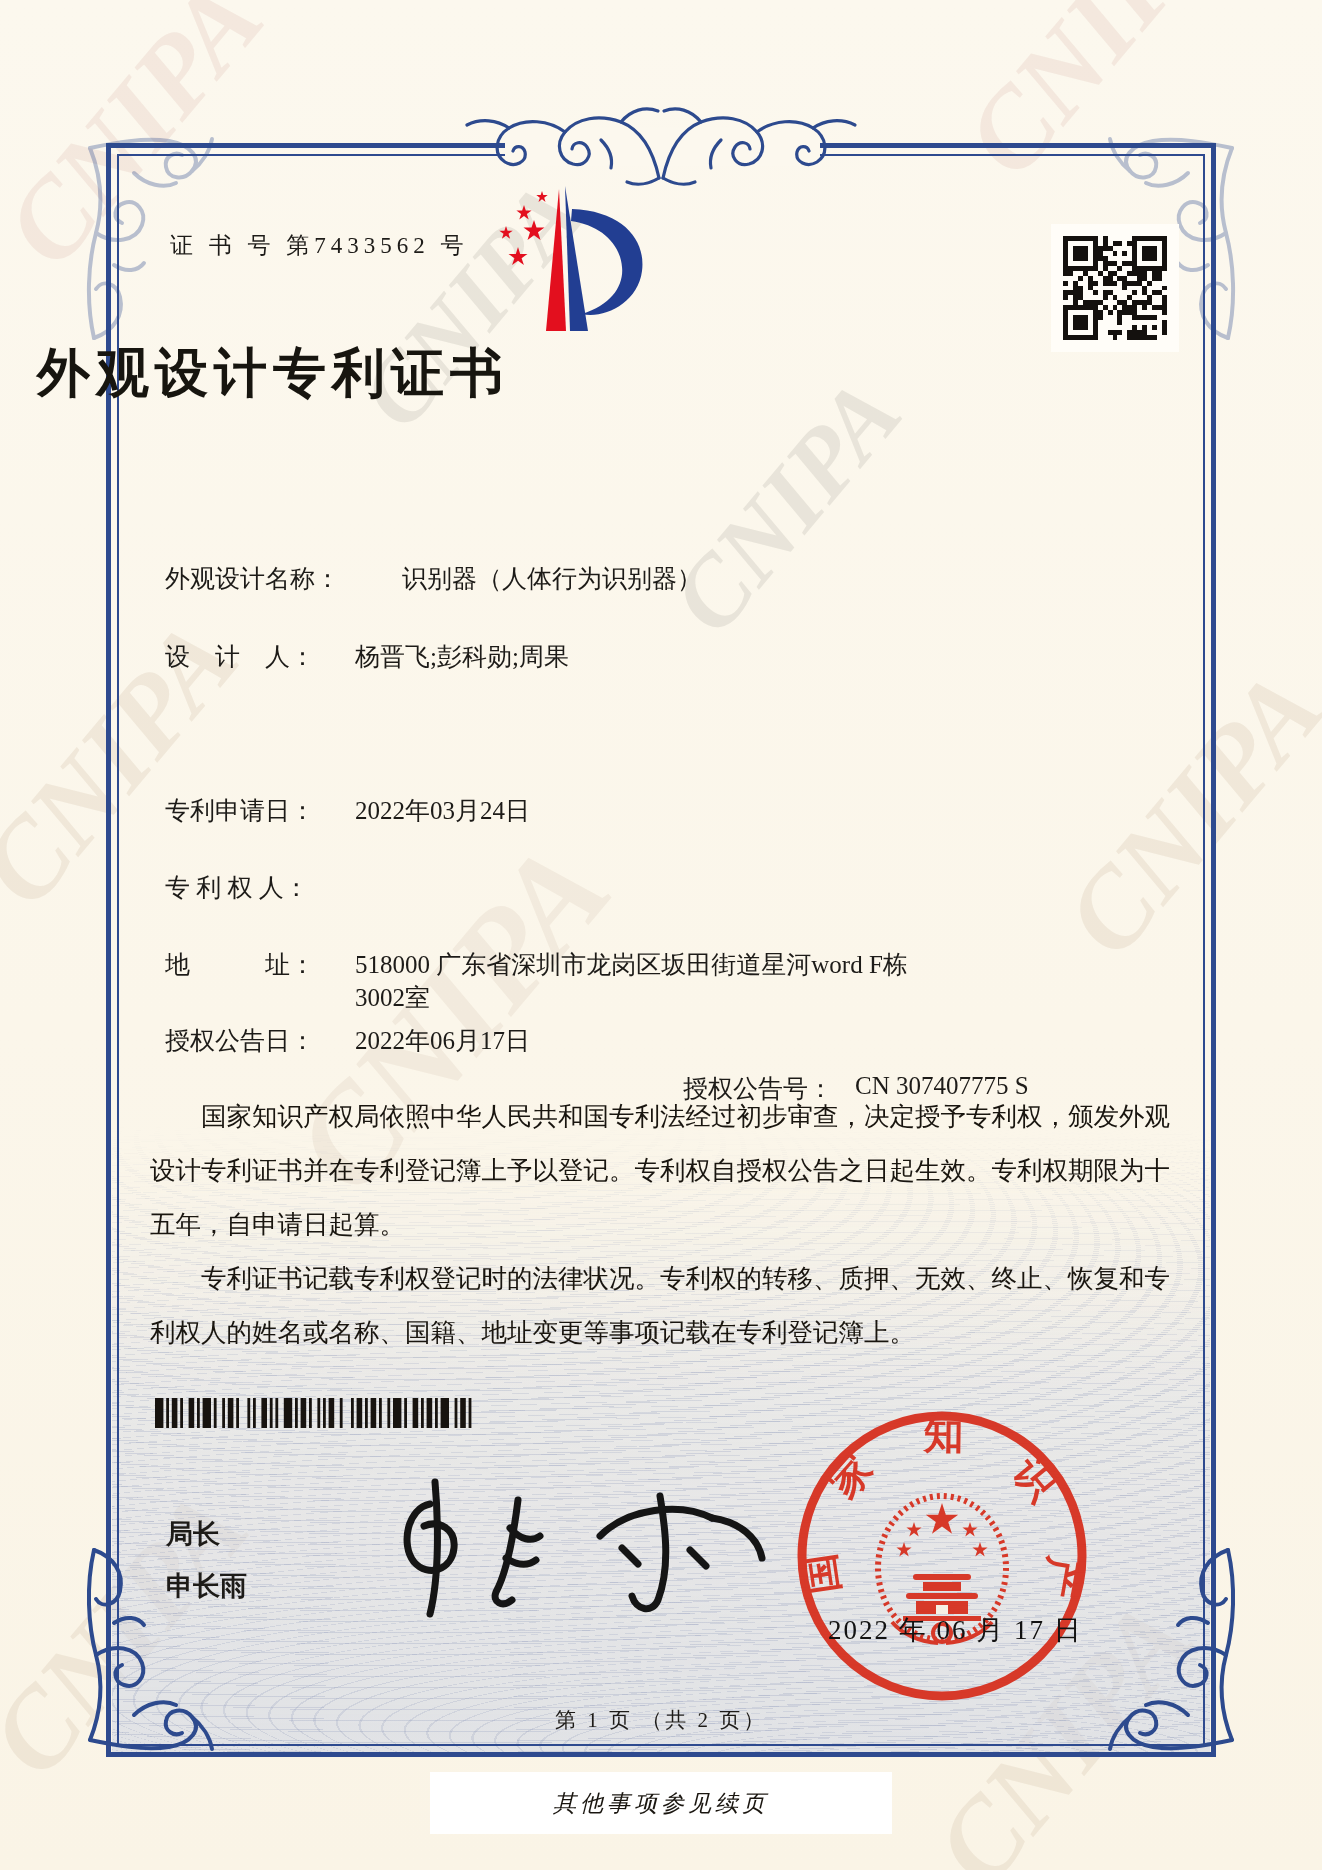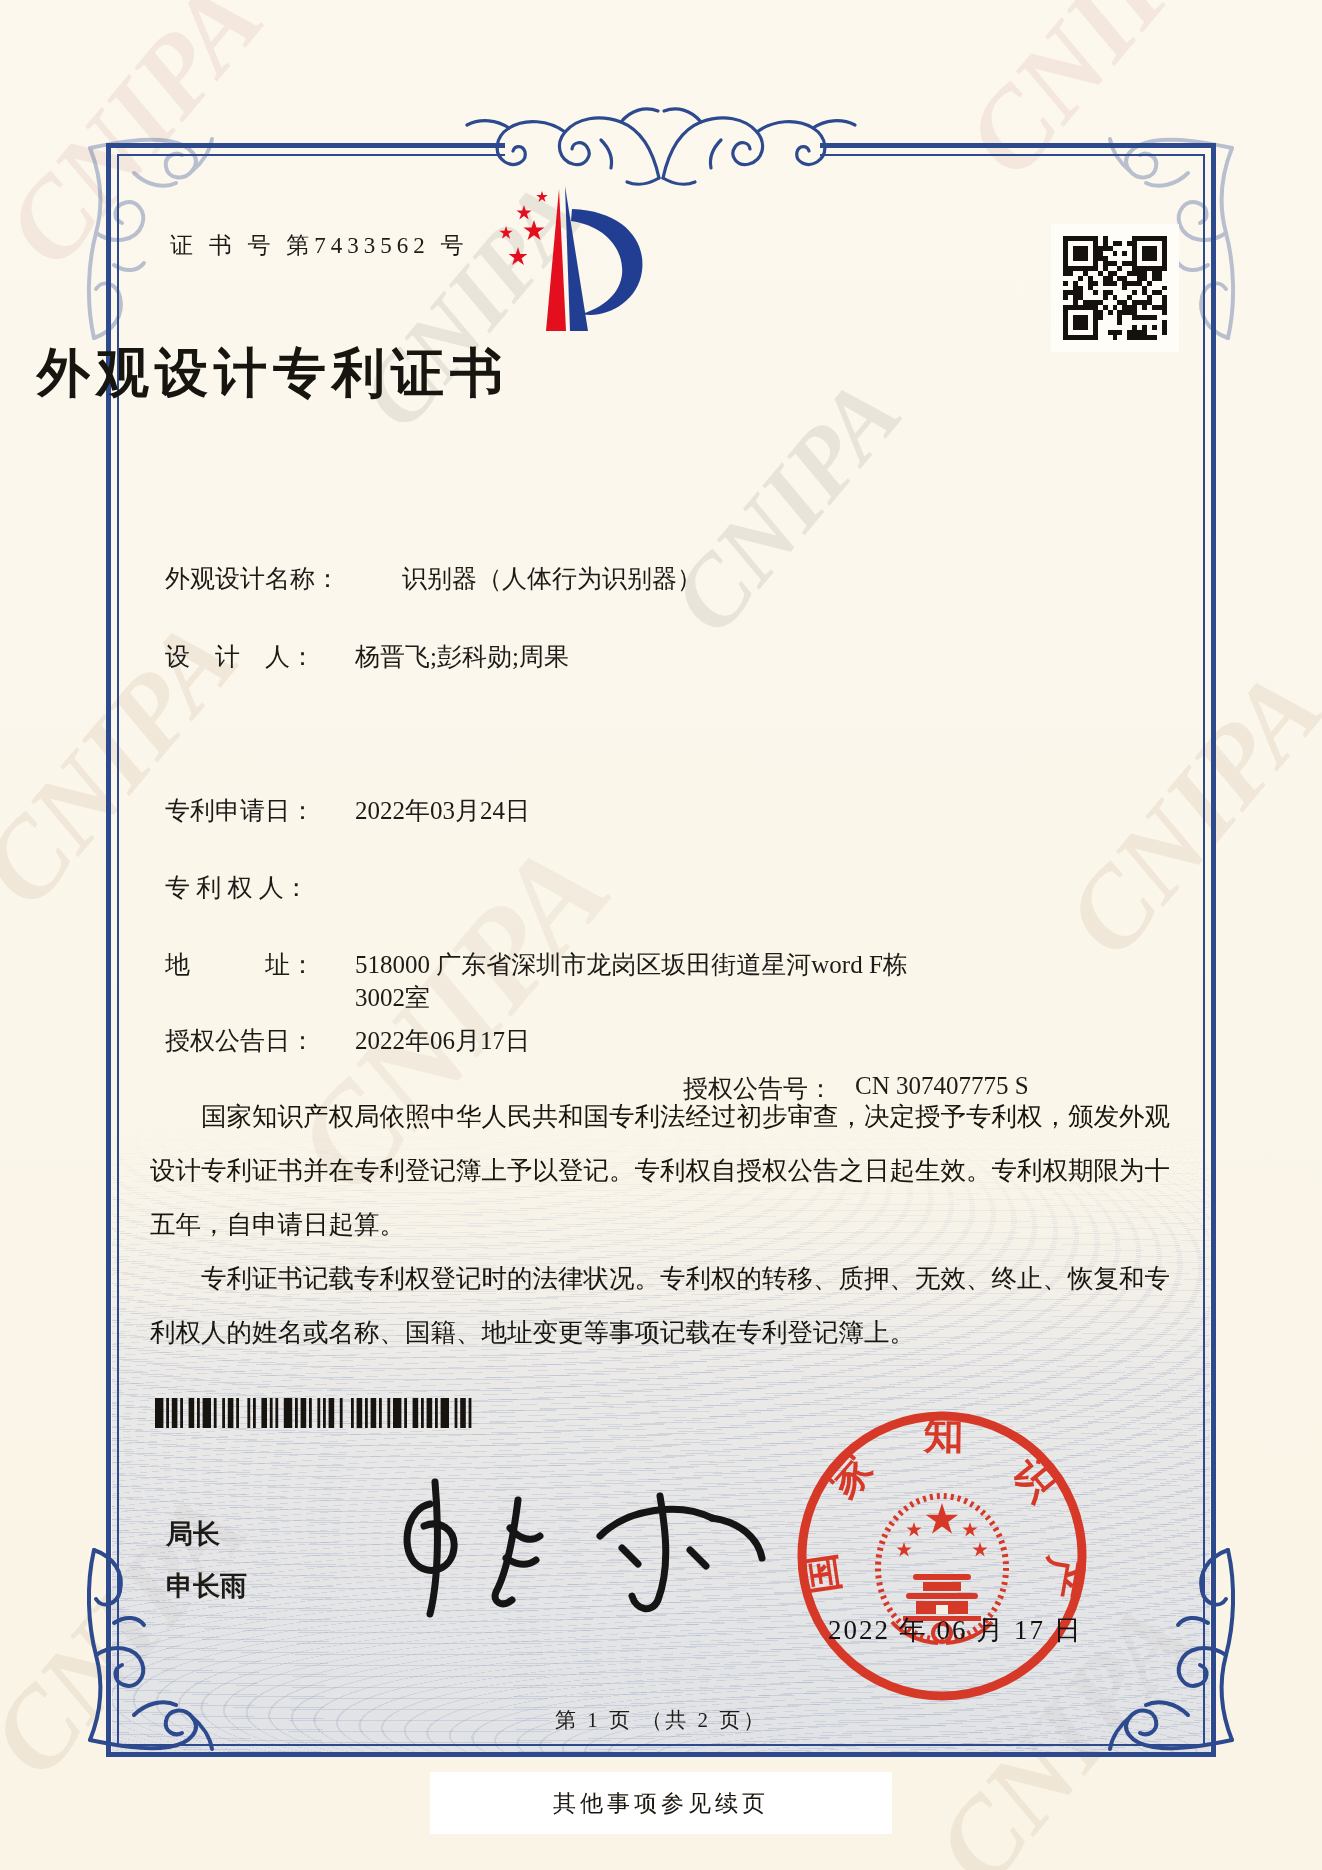--- a/index.html
+++ b/index.html
@@ -66,21 +66,21 @@
   .signature{position:absolute;left:360px;top:1462px;z-index:7;}
   
   .seal{position:absolute;left:792px;top:1406px;z-index:7;opacity:.95;}
   .seal .st{fill:#d7301f;}
   .seal-date{position:absolute;left:828px;top:1612px;width:240px;font-size:27px;
     letter-spacing:2px;color:#121212;z-index:8;white-space:nowrap;}
   
   .page-info{position:absolute;left:0;top:1706px;width:1322px;text-align:center;
     font-size:21px;letter-spacing:3px;z-index:6;}
   .cont-strip{position:absolute;left:430px;top:1772px;width:462px;height:62px;
-    background:#ffffff;z-index:6;display:flex;align-items:center;justify-content:center;}
+    background:#ffffff;z-index:6;display:flex;align-items:center;justify-content:center;font-style:italic;}
   .cont-strip span{font-size:23px;letter-spacing:4px;color:#19150f;}
   
   .logo .st{fill:#e30f1e;}
   svg{display:block;}
 </style>
 </head>
 <body>
 
 <div class="page">
 

